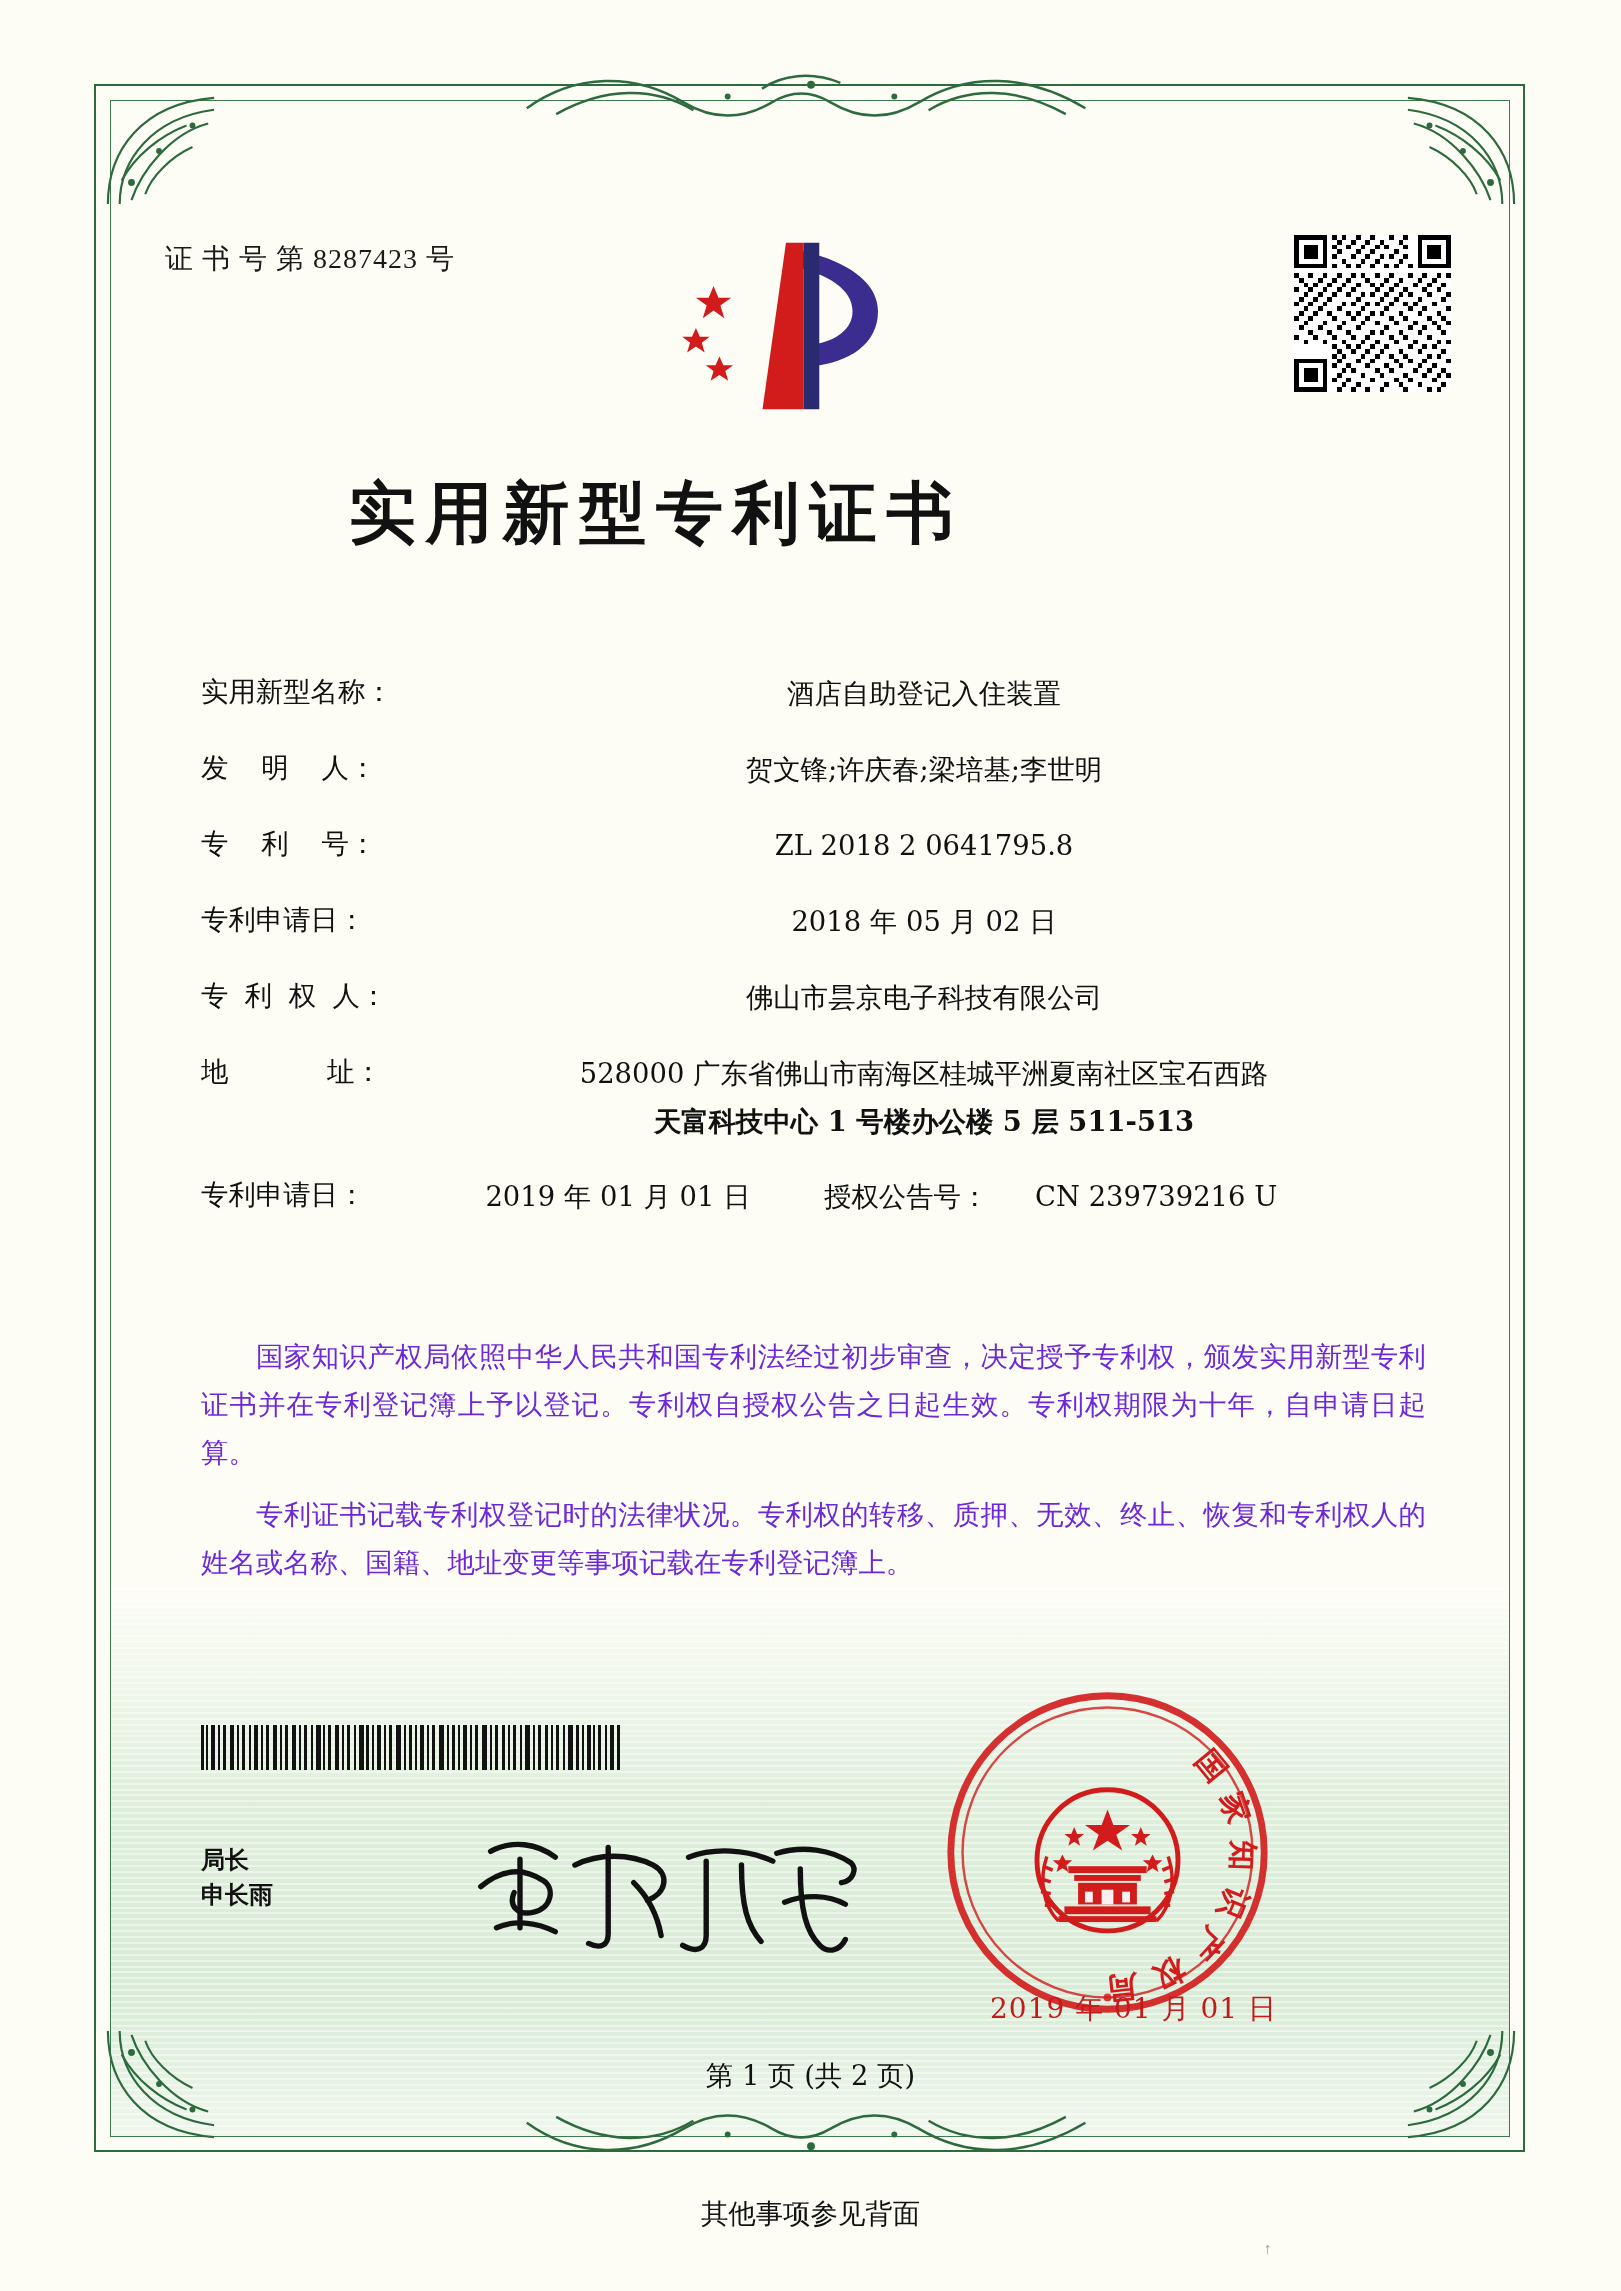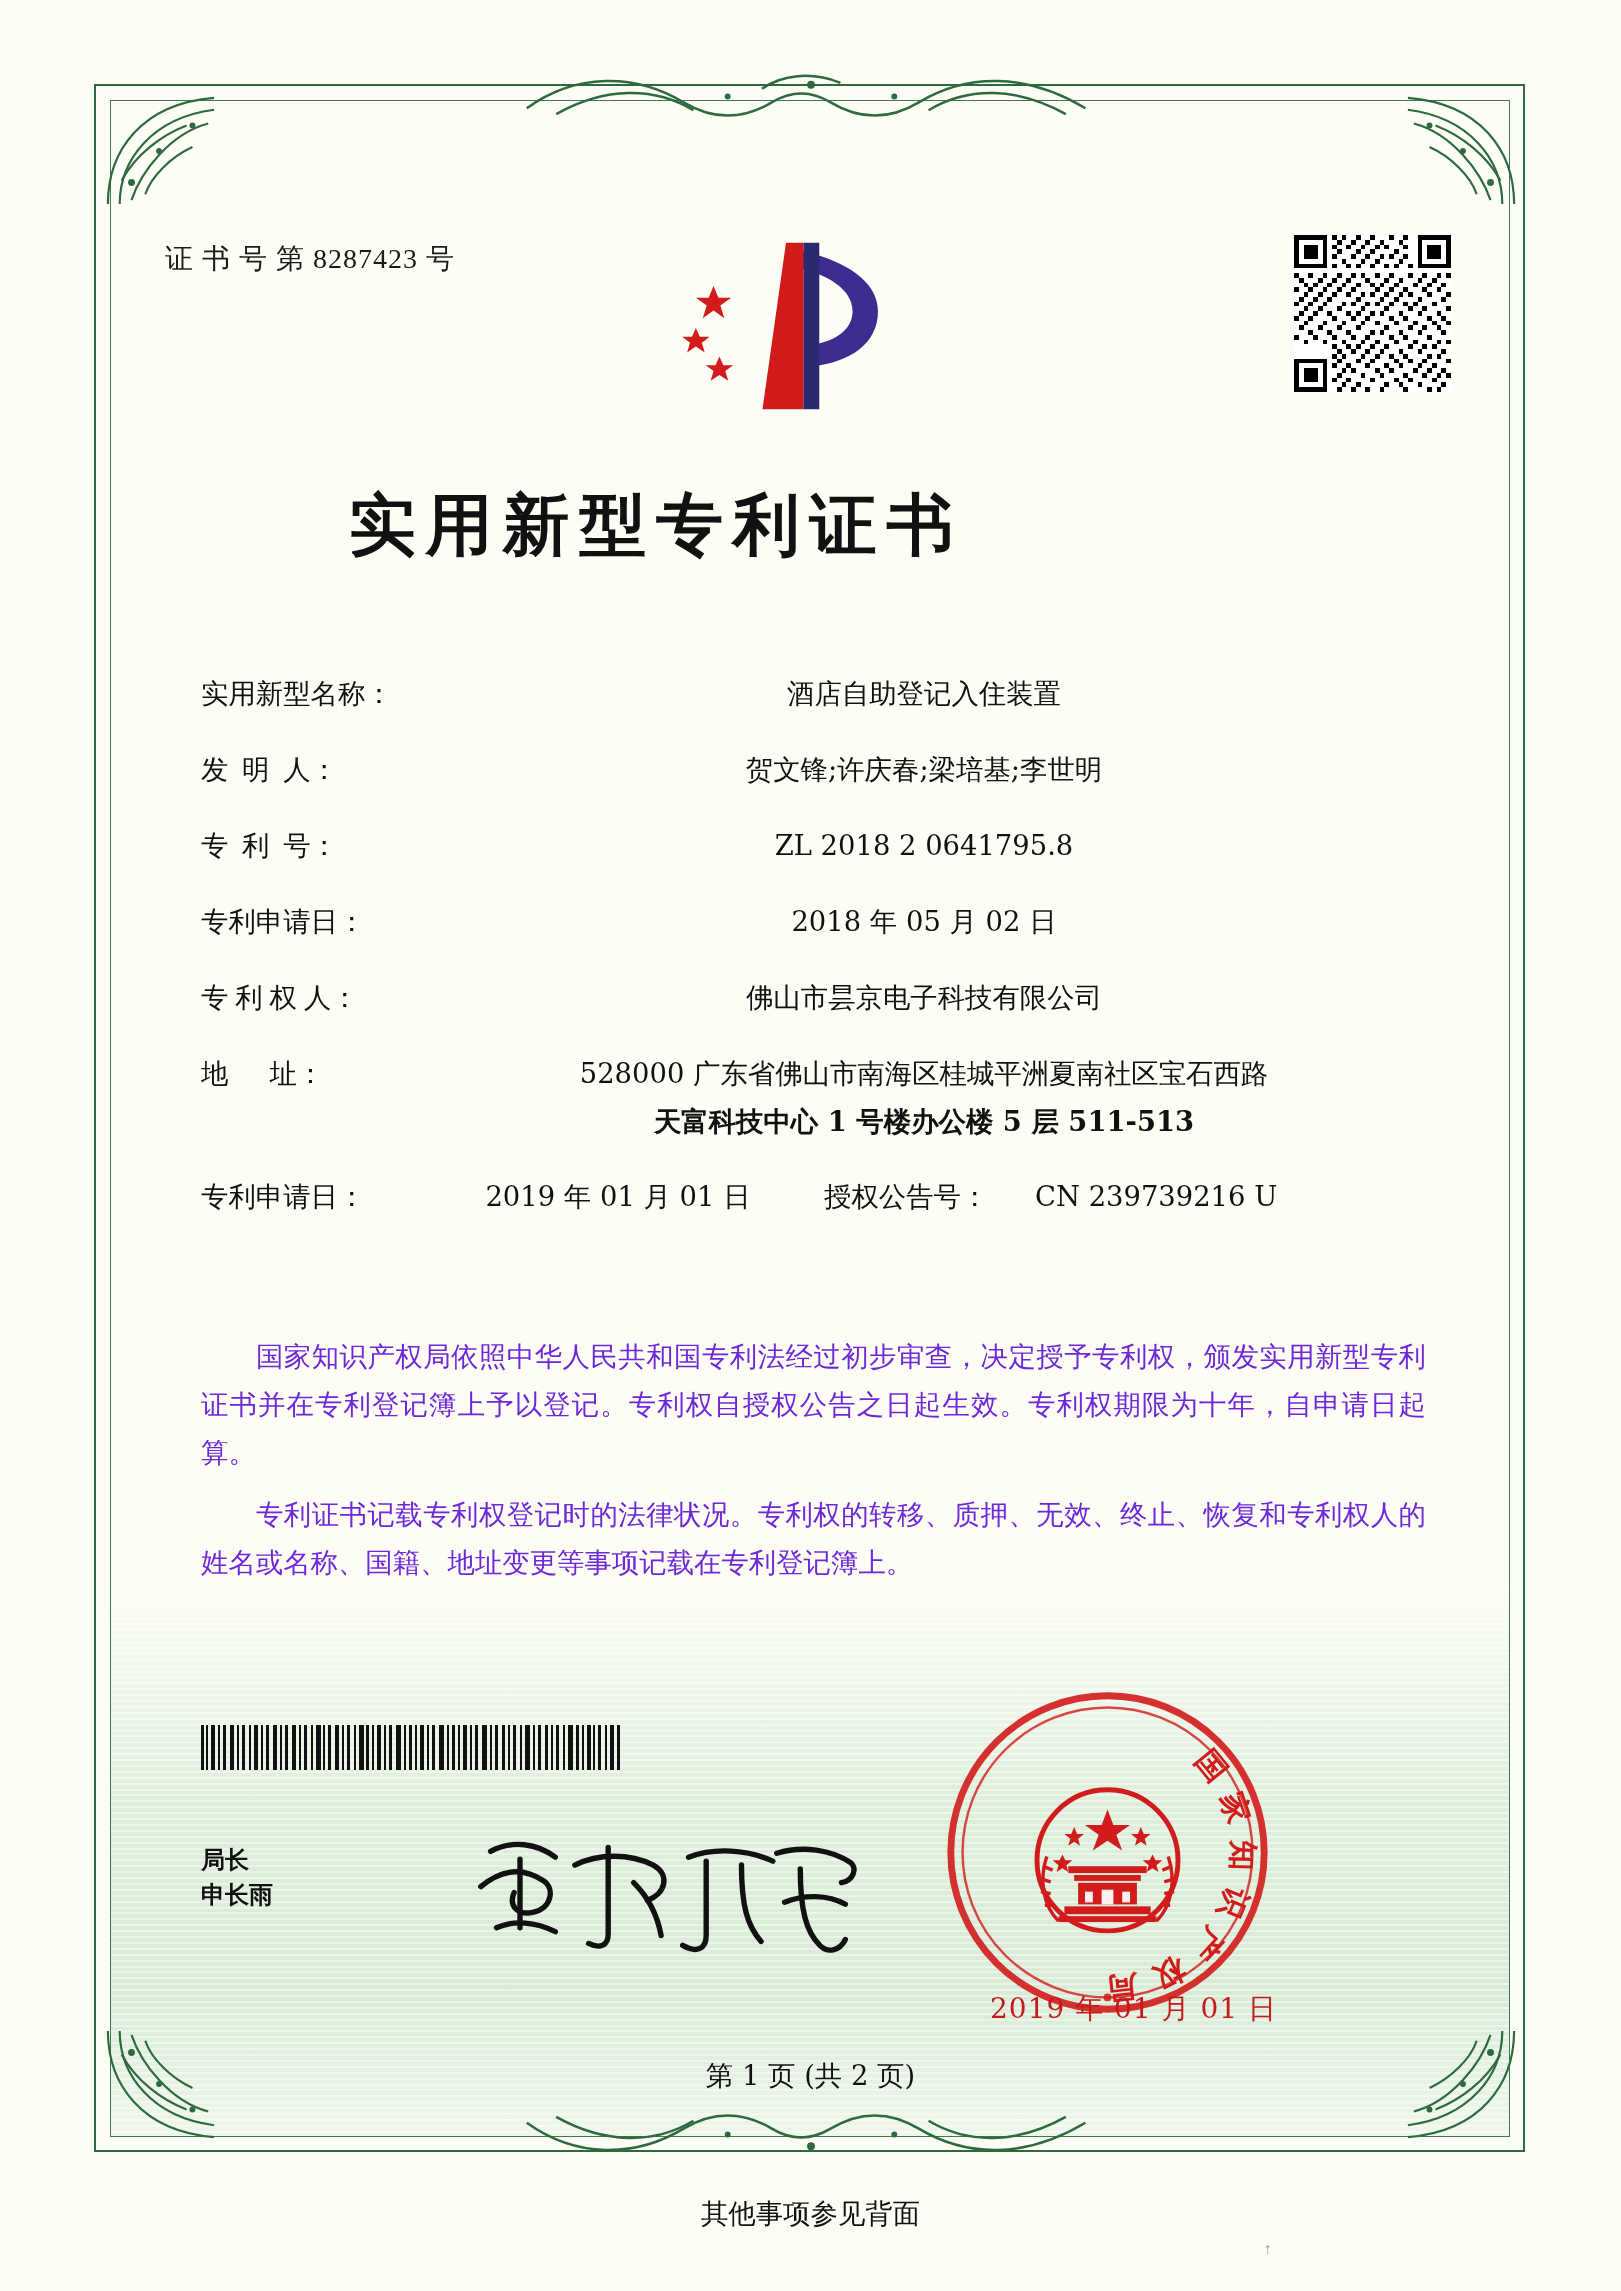--- a/index.html
+++ b/index.html
@@ -101,21 +101,21 @@
   
   .qr {
     position: absolute;
     left: 1294px; top: 235px;
     width: 157px;
     height: 157px;
   }
   
   .title {
     position: absolute;
-    left: 0; top: 480px;
+    left: 0; top: 468px;
     width: 1312px;
     text-align: center;
     font-size: 67px;
     font-weight: bold;
     letter-spacing: 9.8px;
     color: #111;
     font-family: "DejaVu Serif", serif;
   }
   
   .fields {
@@ -128,21 +128,21 @@
     align-items: flex-start;
     margin-bottom: 39px;
     font-size: 27.4px;
     color: #111;
     line-height: 1.35;
   }
   .flabel {
     width: 211px;
     flex: 0 0 211px;
     white-space: pre;
-    font-family: Liberation Serif, serif;
+    font-family: Liberation Mono, monospace;
   }
   .fvalue {
     flex: 1;
     font-family: "DejaVu Serif", serif;
     text-align: center;
   }
   .fvalue .sub {
     display: block;
     margin-top: 9.8px;
     font-weight: bold;

